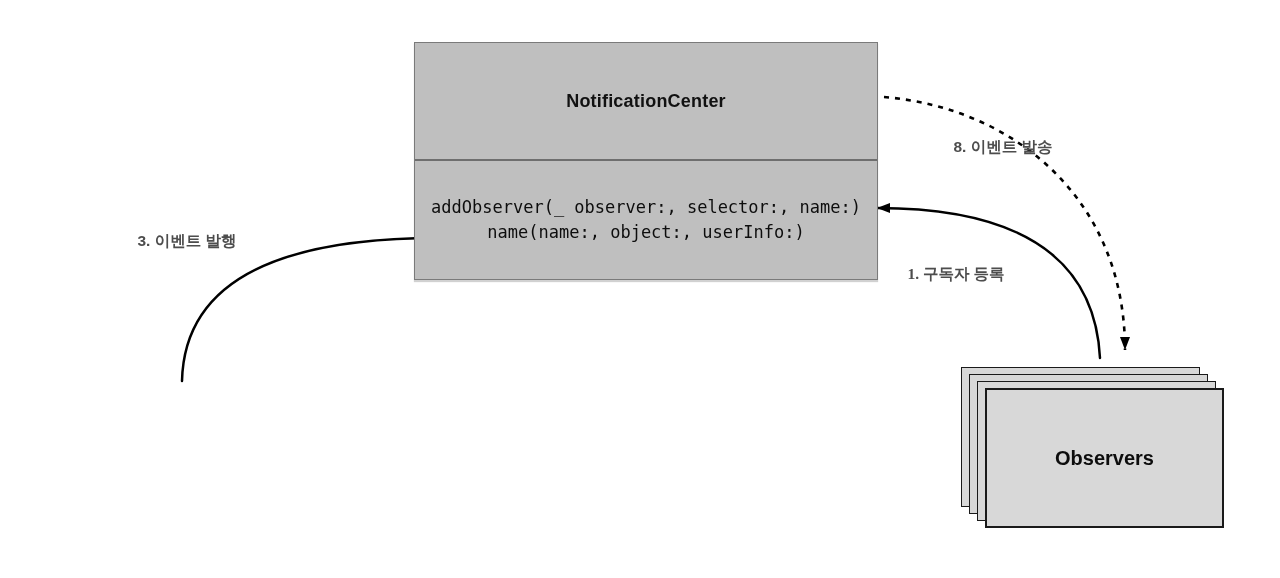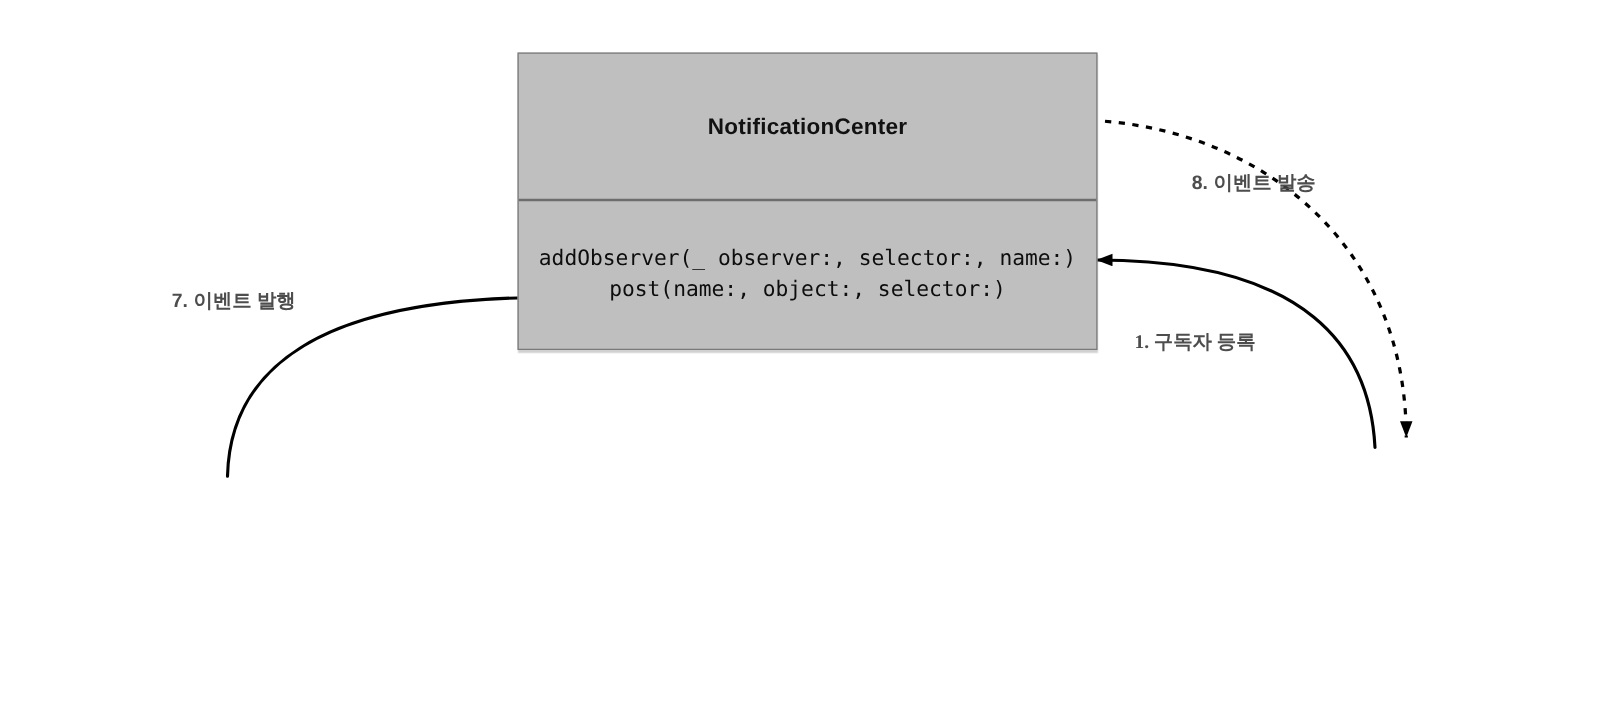--- a/index.html
+++ b/index.html
@@ -73,23 +73,31 @@
     <path d="M 1100 358 C 1096 280 1048 208 877 208" fill="none" stroke="#000" stroke-width="2.5" stroke-linecap="round" marker-end="url(#ah)"></path>
     <path d="M 884 97 C 1015 108 1125 200 1125 350" fill="none" stroke="#000" stroke-width="2.6" stroke-dasharray="5 6" marker-end="url(#ah)"></path>
   </svg>
 
   <div class="nc-box">
     <div class="nc-title-section">
       <span class="nc-title">NotificationCenter</span>
     </div>
     <div class="nc-method-section">
       <div class="nc-method">addObserver(_ observer:, selector:, name:)</div>
-      <div class="nc-method">post(name:, object:, selector:)</div>
+      <div class="nc-method">name(name:, object:, userInfo:)</div>
     </div>
   </div>
 
 
+  <div class="observers-stack">
+    <div class="observer-card" style="left:0px;top:0px;"></div>
+    <div class="observer-card" style="left:8px;top:7px;"></div>
+    <div class="observer-card" style="left:16px;top:14px;"></div>
+    <div class="observer-card front" style="left:24px;top:21px;">
+      <span class="observers-label">Observers</span>
+    </div>
+  </div>
 
-  <div class="step-label label-publish">7. 이벤트 발행</div>
+  <div class="step-label label-publish">3. 이벤트 발행</div>
   <div class="step-label label-dispatch">8. 이벤트 발송</div>
   <div class="step-label label-register">1. 구독자 등록</div>
 
 </div>
 
 </body></html>

